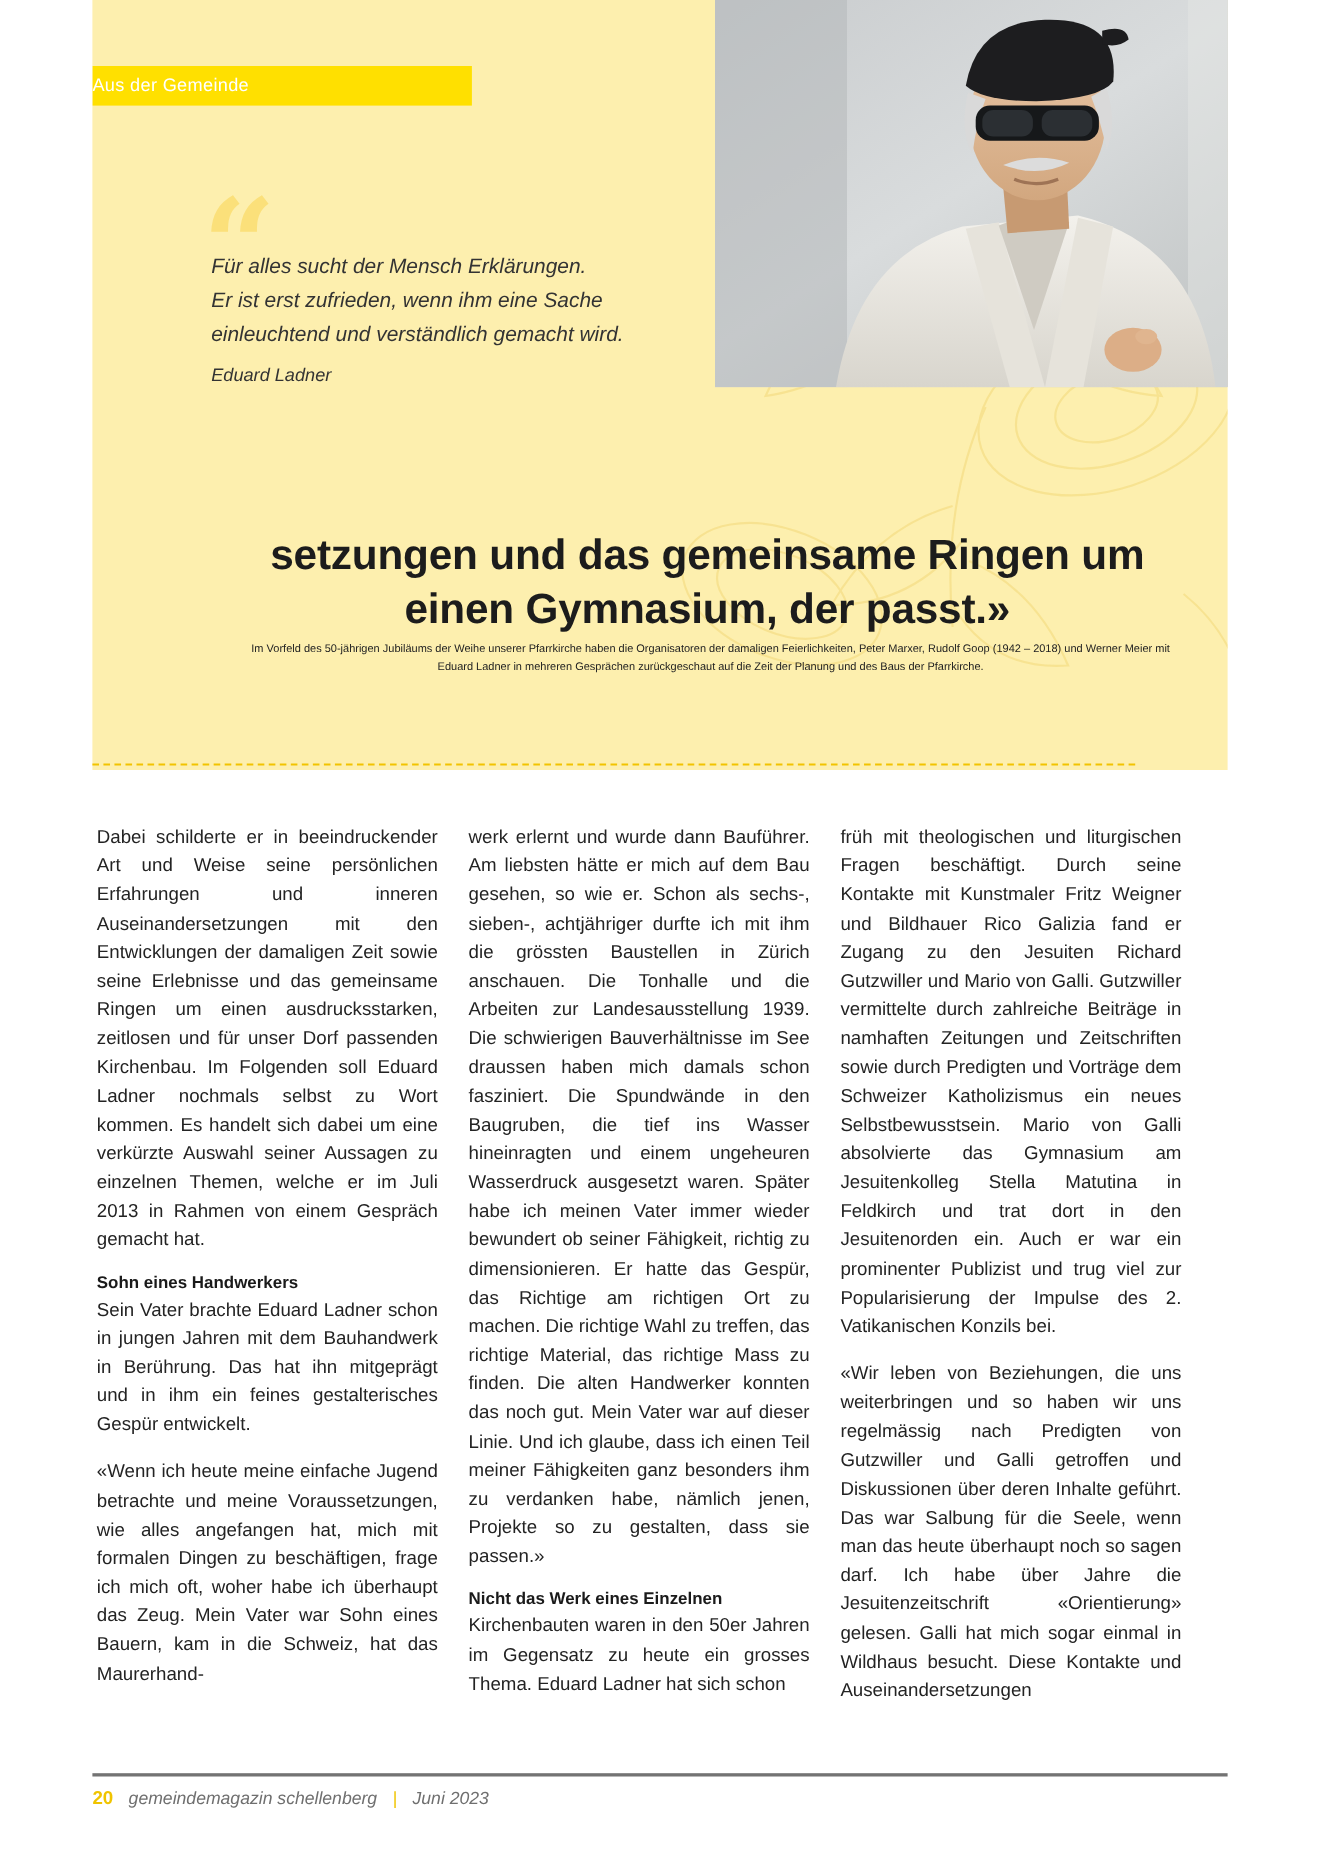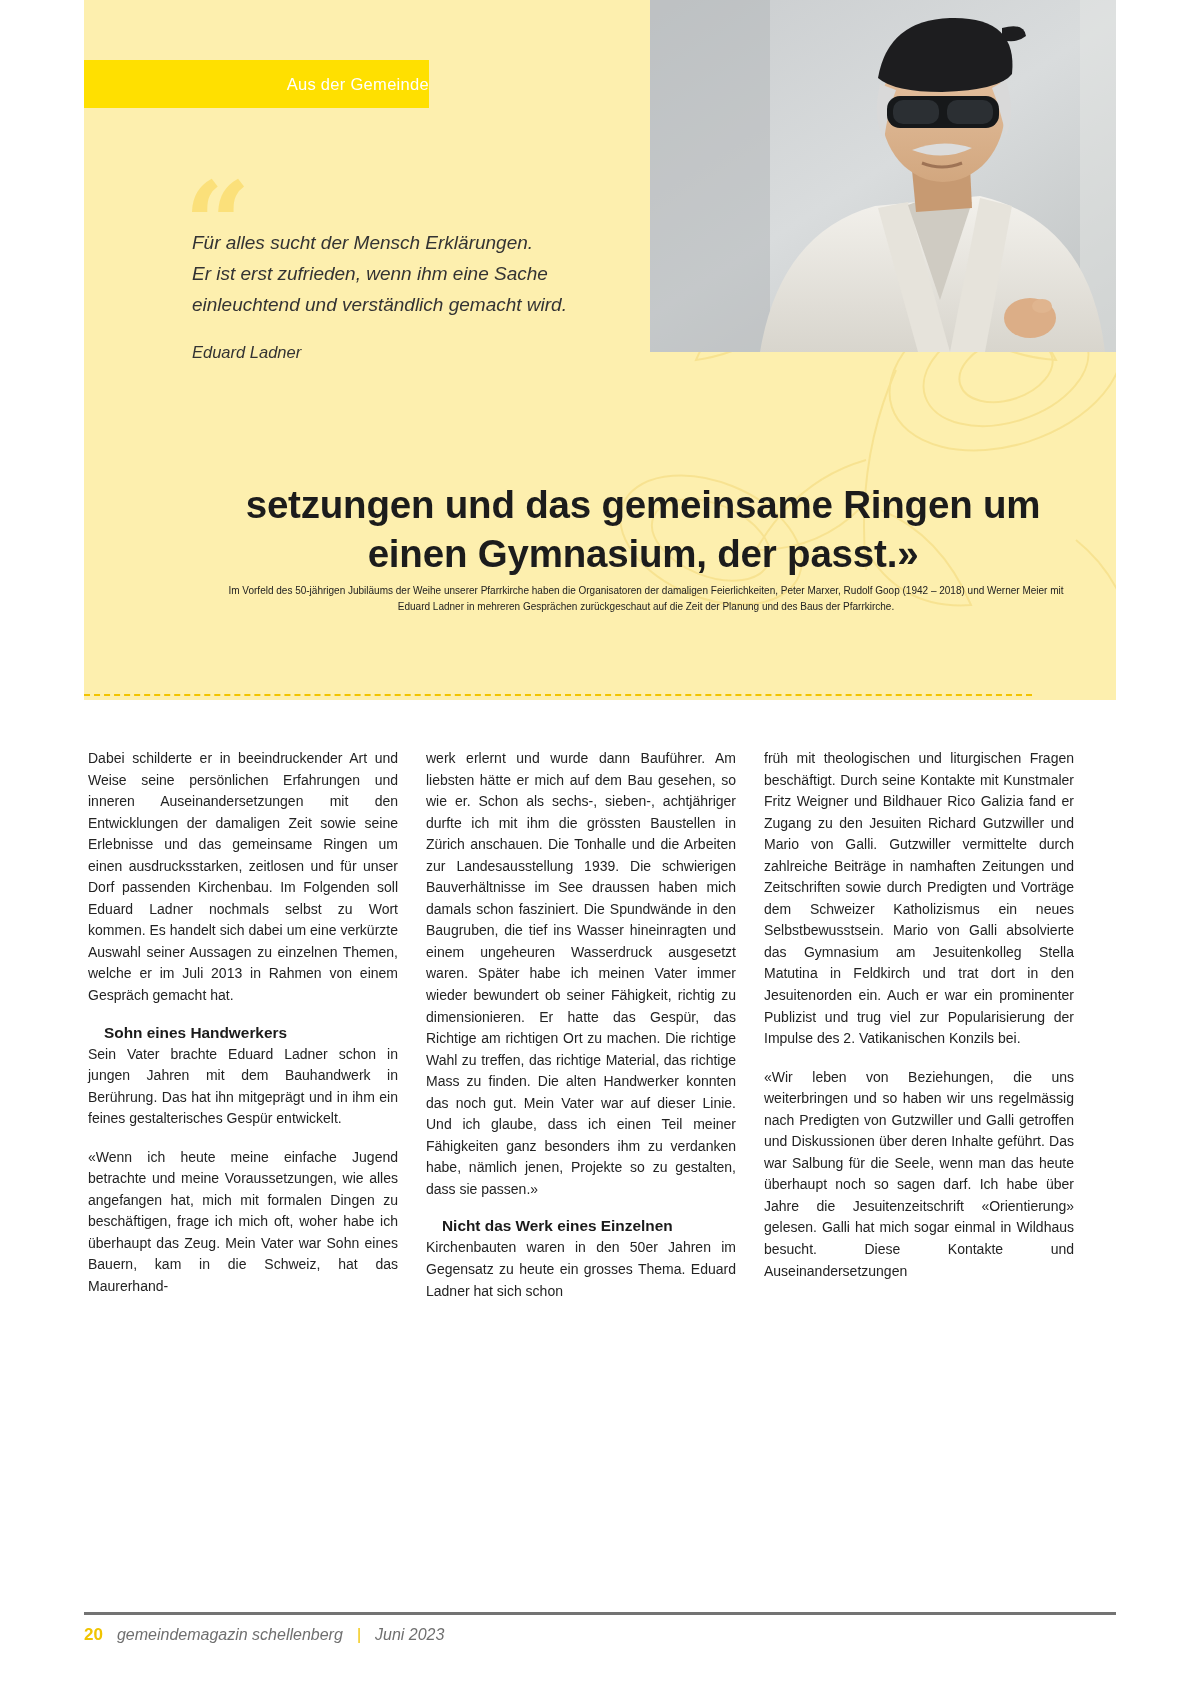--- a/index.html
+++ b/index.html
@@ -33,28 +33,28 @@
     opacity: .55;
     pointer-events: none;
   }
 
   
   .cat-tab {
     position: absolute;
     left: 0;
     top: 60px;
     width: 345px;
-    height: 48px;
+    height: 36px;
     background: #ffe000;
     color: #ffffff;
     font-size: 16.5px;
     letter-spacing: .3px;
     display: flex;
     align-items: center;
-    justify-content: flex-end;
+    justify-content: flex-start;
     z-index: 5;
   }
 
   
   .photo {
     position: absolute;
     left: 566px;
     top: 0;
     width: 550px;
     height: 352px;
@@ -88,21 +88,21 @@
     padding-left: 8px;
     padding-top: 58px;
     font-style: italic;
     font-size: 19px;
     line-height: 1.62;
     color: #333;
   }
   .quote-author {
     position: relative;
     padding-left: 8px;
-    margin-top: 23px;
+    margin-top: 12px;
     font-style: italic;
     font-size: 16.5px;
     color: #333;
   }
 
   
   .headline {
     position: absolute;
     left: 84px;
     top: 405px;
@@ -144,28 +144,28 @@
     position: absolute;
     left: 88px;
     top: 748px;
     width: 1032px;
     display: flex;
     gap: 28px;
   }
   .col { width: 310px; }
   .col p {
     margin: 0 0 17px 0;
-    font-size: 14px;
+    font-size: 17px;
     line-height: 1.54;
     text-align: justify;
     color: #232323;
     hyphens: auto;
   }
   .col h3 {
-    margin: 4px 0 2px 16px;
+    margin: 4px 0 2px 0;
     font-size: 15.4px;
     font-weight: 700;
     color: #1a1a1a;
   }
 
   
   .footer {
     position: absolute;
     left: 84px;
     bottom: 52px;

